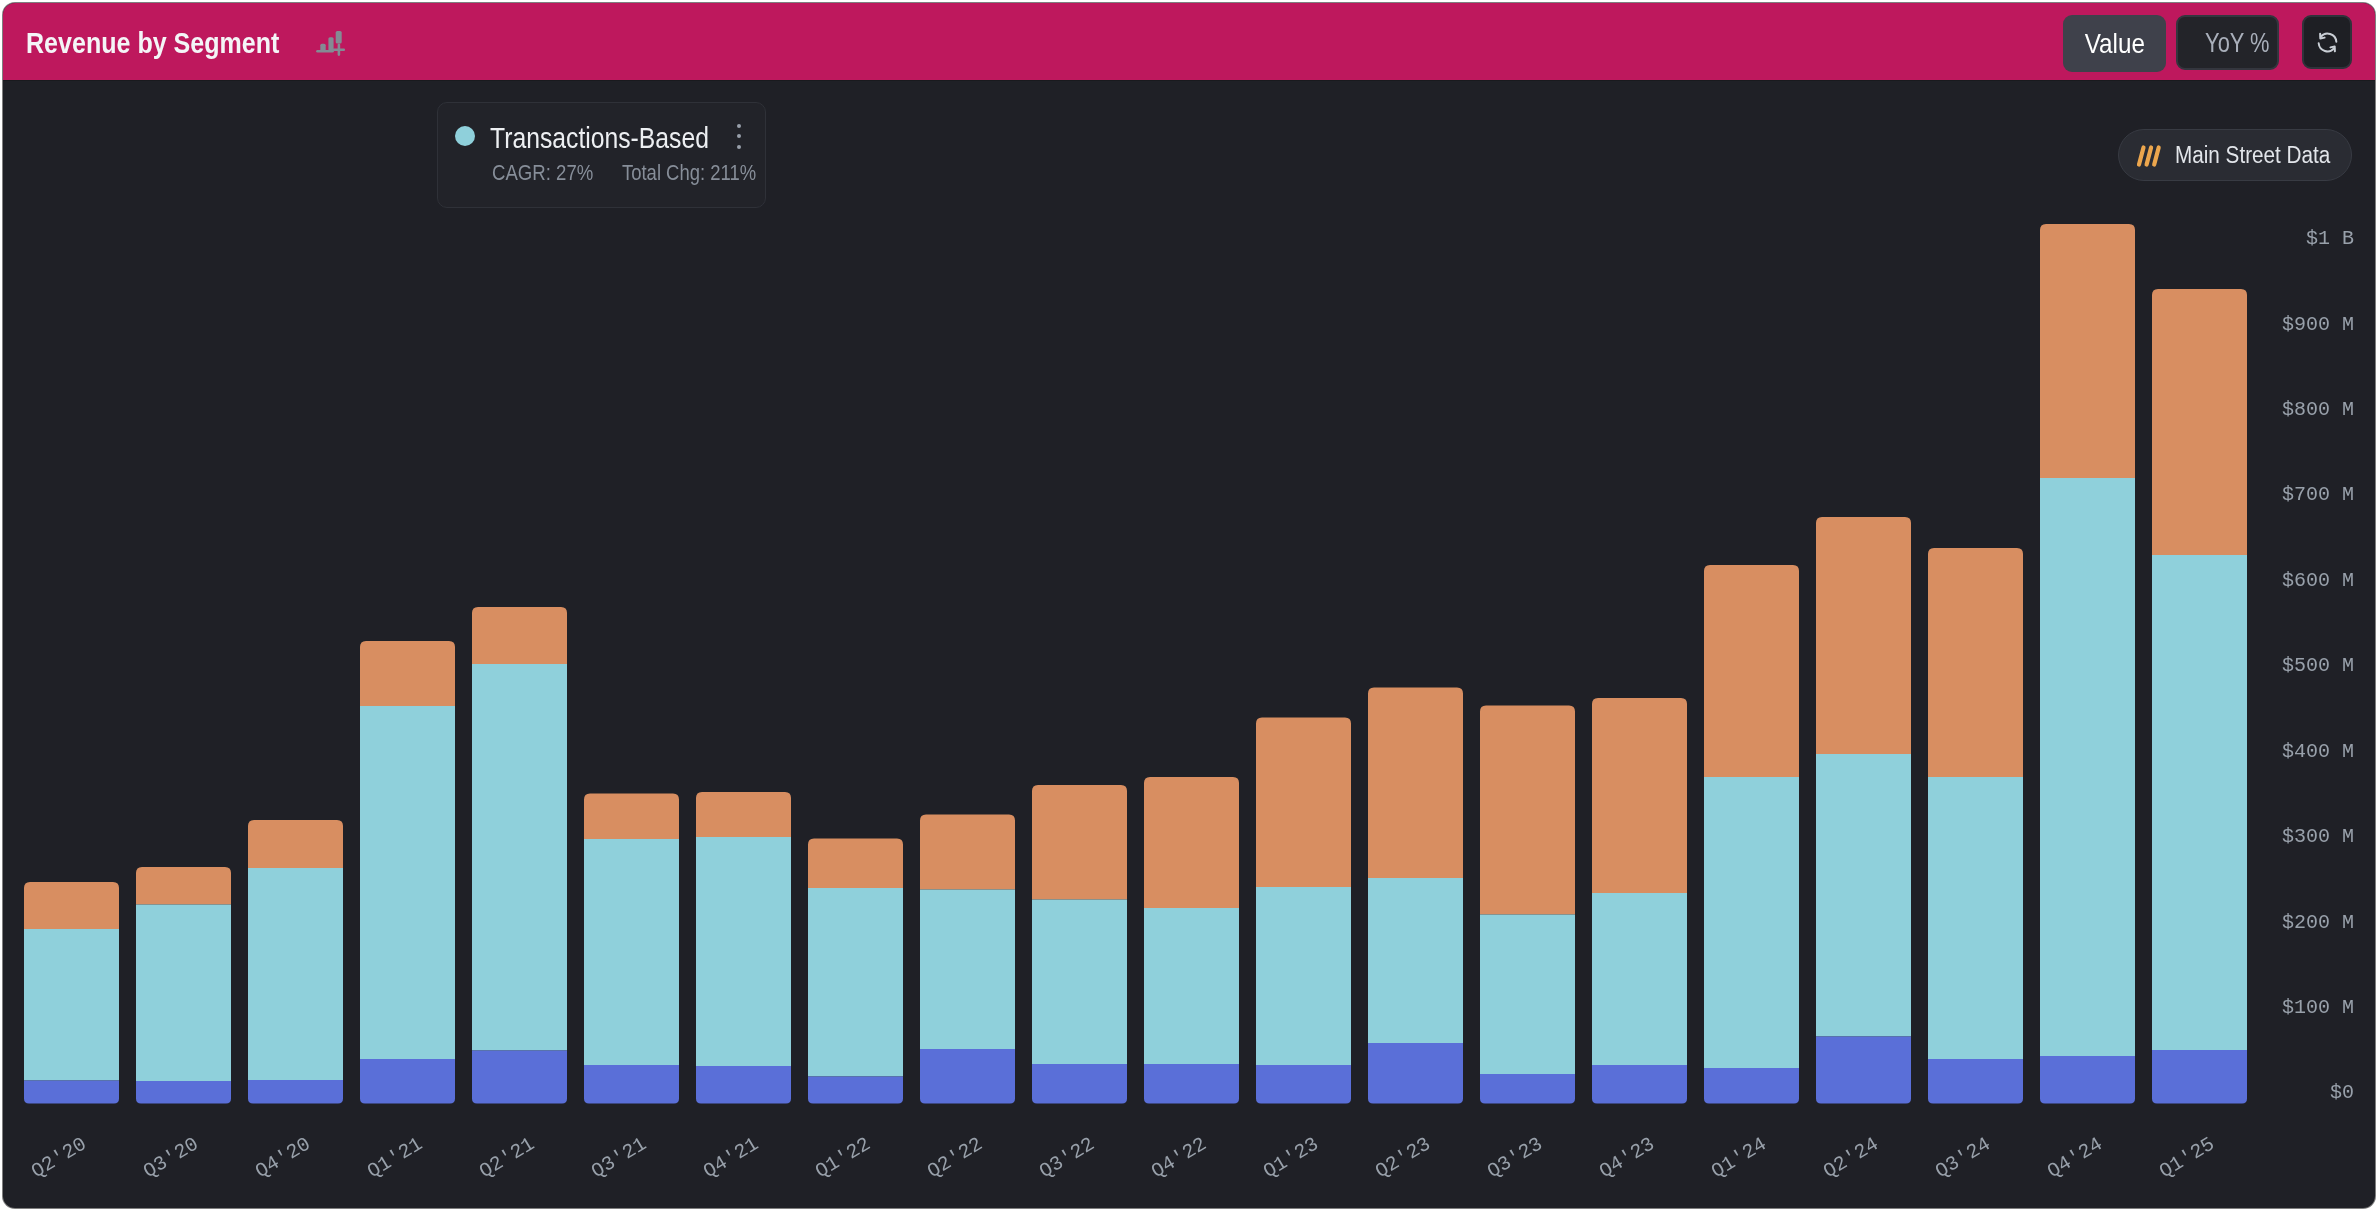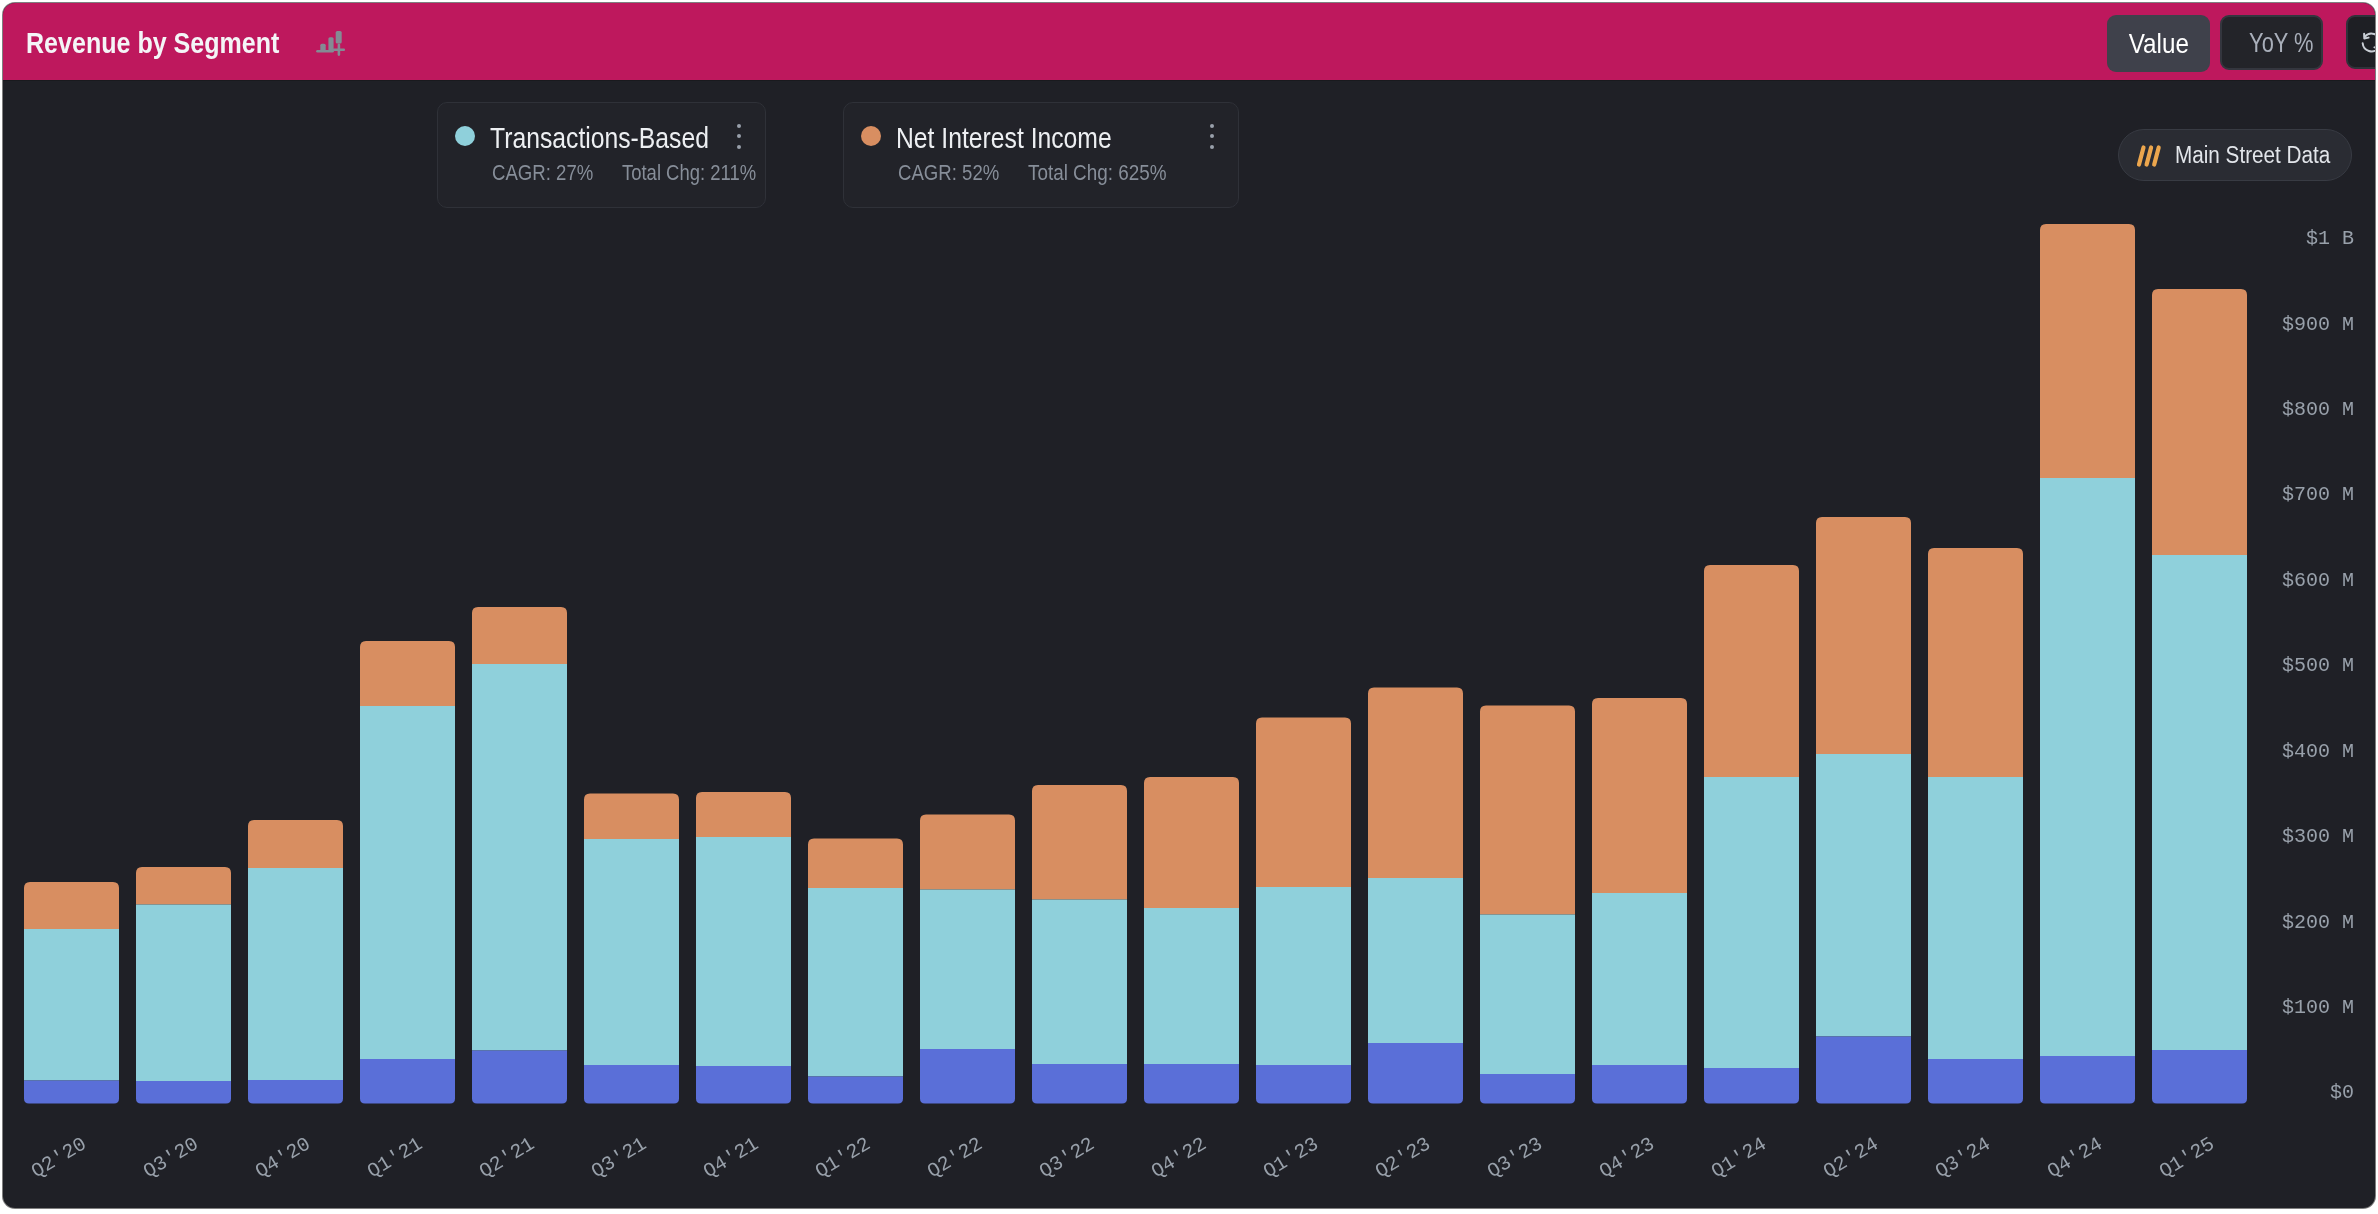--- a/index.html
+++ b/index.html
@@ -5,21 +5,21 @@
   * { box-sizing:border-box; }
   body { font-family:"Liberation Sans", sans-serif; -webkit-font-smoothing:antialiased; }
   #card { position:absolute; left:3px; top:3px; width:2372px; height:1205px;
           background:#1F2026; border-radius:12px; overflow:hidden;
           box-shadow:0 0 0 1px rgba(0,0,0,.5); }
   #hdr { position:absolute; left:0; top:0; width:100%; height:78px; background:#be185d;
          border-bottom:1px solid #191A1E; }
   #title { position:absolute; left:23px; top:23px; font-size:30px; font-weight:700; color:#F4F5F7;
            transform:scaleX(0.835); transform-origin:left center; white-space:nowrap; }
   .btn { position:absolute; top:12px; height:56px; border-radius:9px; font-size:28px;
-         display:flex; align-items:center; justify-content:center; white-space:nowrap;margin-left:44px; }
+         display:flex; align-items:center; justify-content:center; white-space:nowrap; }
   .btn > span { display:inline-block; }
   #bval { left:2060px; height:57px; width:103px; background:#3F414B; color:#FFFFFF; }
   #bval span { transform:scaleX(0.866); }
   #byoy { left:2173px; height:55px; width:103px; background:#232429; border:2px solid #34363E; color:#A9AFBA;padding-left:20px; }
   #byoy span { transform:scaleX(0.78); }
   #bref { left:2299px; width:50px; height:54px; background:#1E1F24; border:2px solid #30323A; }
   .lcard { position:absolute; top:99px; height:106px; background:#222329;
            border:1px solid #2F3138; border-radius:10px; }
   .ldot { position:absolute; left:17px; top:23px; width:20px; height:20px; border-radius:50%; }
   .lt { position:absolute; left:52px; top:18px; font-size:30px; color:#EDEFF2;
@@ -60,31 +60,20 @@
         <path d="M9.2 7.3 L5.1 8.1 L4.9 3.5"></path>
         <path d="M14.8 16.7 L18.9 15.9 L19.1 20.5"></path>
       </svg>
     </div>
   </div>
   <div class="lcard" style="left:434px;width:329px;">
     <div class="ldot" style="background:#8FD0DB"></div>
     <div class="lt" style="transform:scaleX(0.824)">Transactions-Based</div>
     <span class="ls" style="left:53.5px;transform:scaleX(0.845)">CAGR: 27%</span>
     <span class="ls" style="left:184px;transform:scaleX(0.839)">Total Chg: 211%</span>
-    <div class="menu">
-        <i></i>
-        <i></i>
-        <i></i>
-      </div>
-  </div>
-  <div class="lcard" style="left:840px;width:396px;">
-    <div class="ldot" style="background:#D88E61"></div>
-    <div class="lt" style="transform:scaleX(0.824)">Net Interest Income</div>
-    <span class="ls" style="left:53.5px;transform:scaleX(0.845)">CAGR: 52%</span>
-    <span class="ls" style="left:184px;transform:scaleX(0.858)">Total Chg: 625%</span>
     <div class="menu">
         <i></i>
         <i></i>
         <i></i>
       </div>
   </div>
   <div id="msd">
     <svg width="32" height="26" viewBox="0 0 32 26" style="position:absolute;left:17px;top:14px">
       <g stroke="#ECA64D" stroke-width="4.2" stroke-linecap="round" fill="none">
         <path d="M7.5 3.5 L3 20.5"></path>

